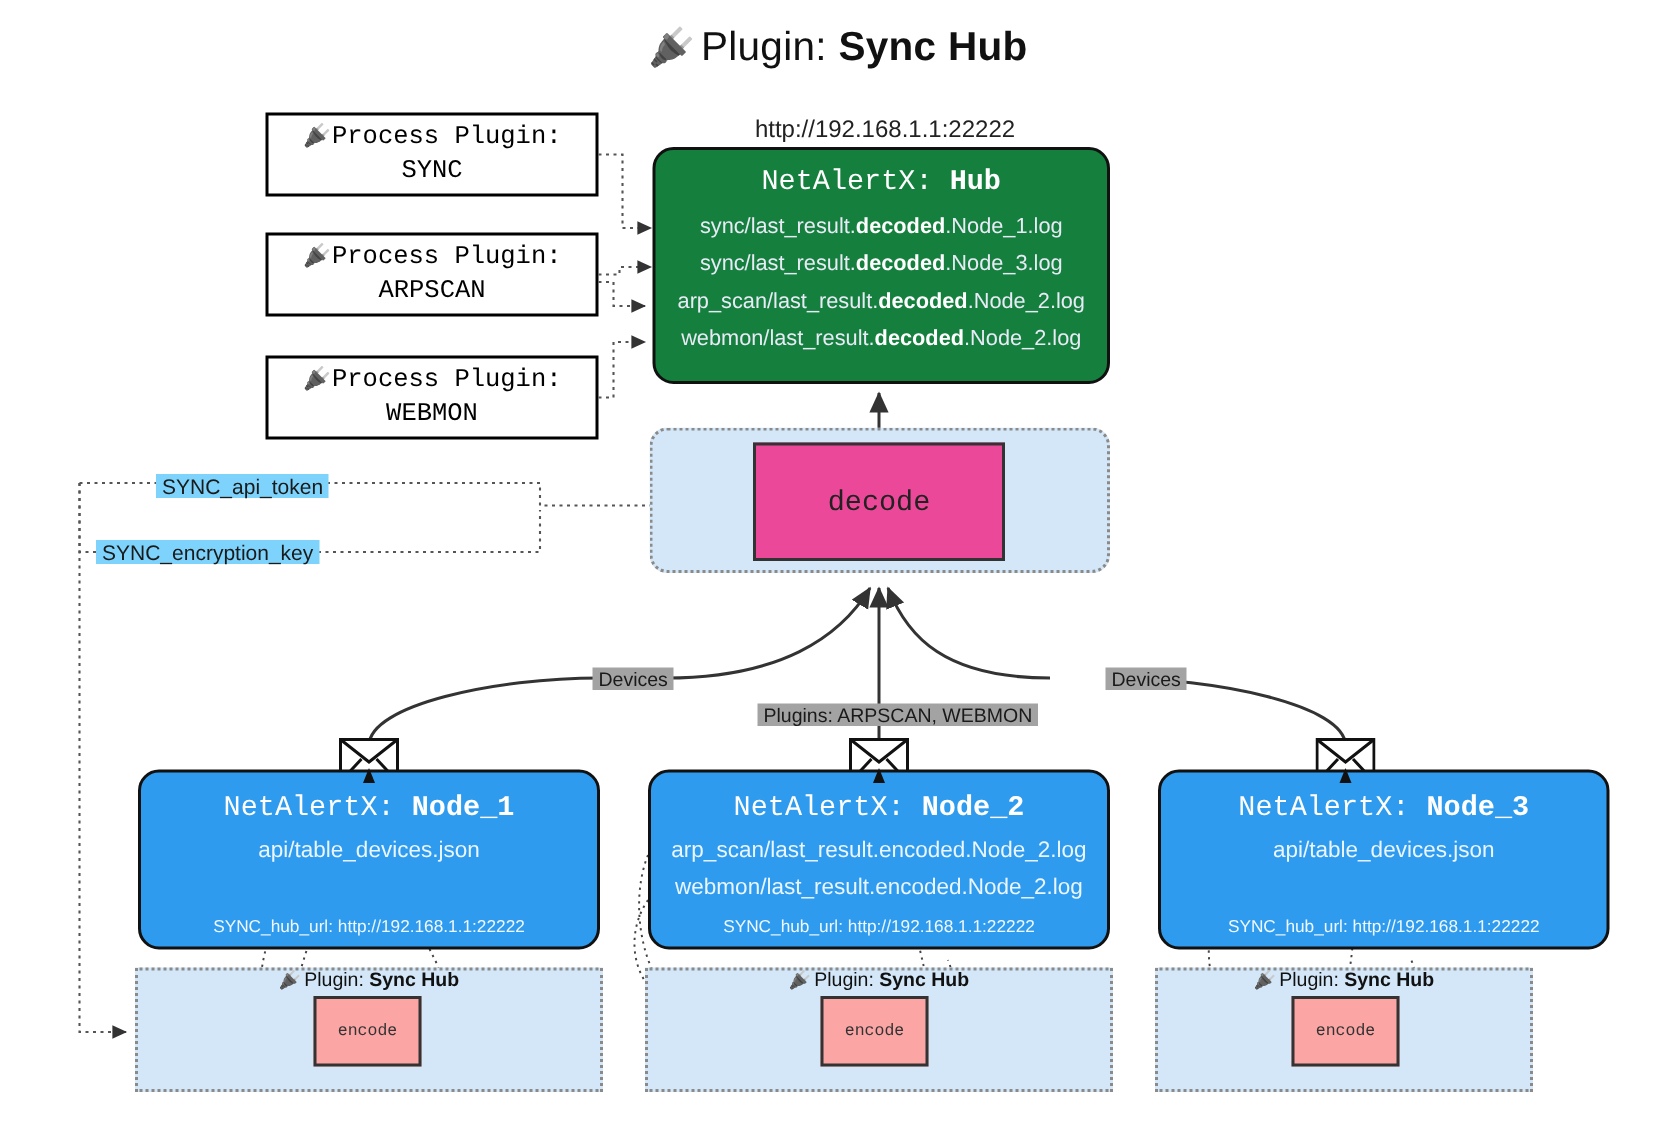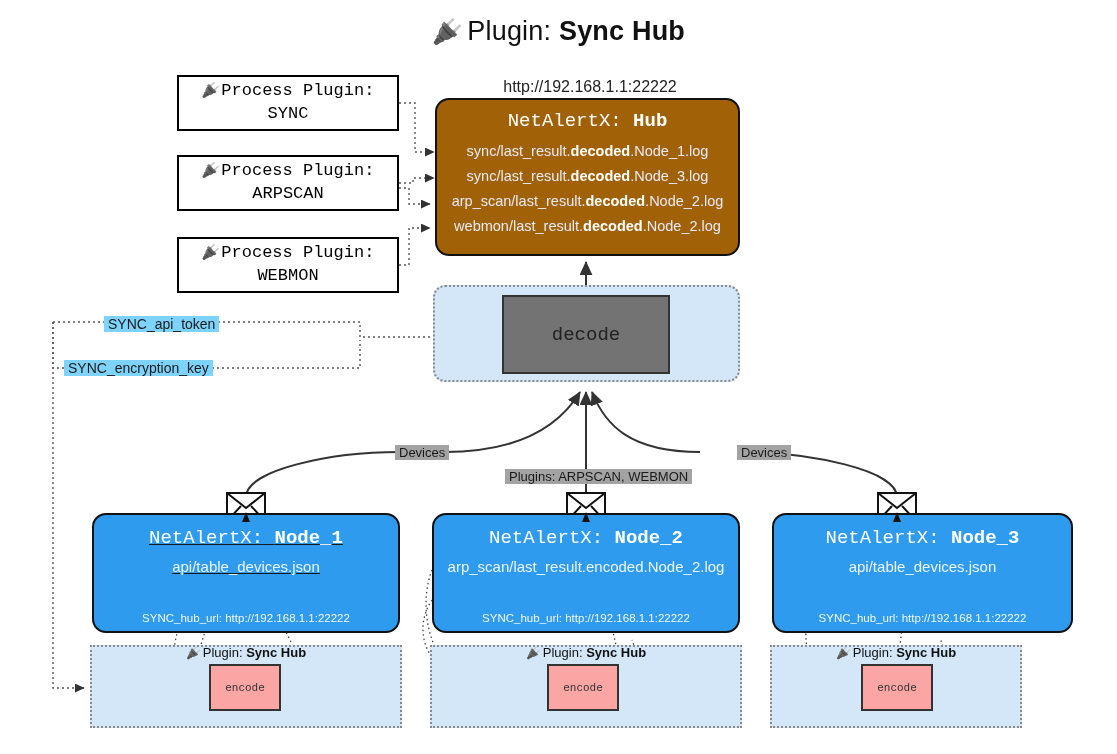--- a/index.html
+++ b/index.html
@@ -39,42 +39,42 @@
     display:flex; flex-direction:column; align-items:center; justify-content:center;
     color:#000;
   }
   .proc-box .l1 { white-space:nowrap; }
   .proc-box .l1 .plug { display:inline-block; transform:scaleX(-1); font-family:"DejaVu Sans", sans-serif; font-size:15px; margin-right:1px;}
   .proc-box .l2 { white-space:nowrap; }
 
   
   .hub-box {
     position:absolute; left:435px; top:98px; width:305px; height:158px;
-    background:#a16207; border:2px solid #111; border-radius:14px;
+    background:#15803d; border:2px solid #111; border-radius:14px;
     padding-top:10px;
   }
   .hub-title {
     text-align:center; color:#fff; font-family:"Liberation Mono", monospace;
     font-size:19px; margin-bottom:7px;
   }
   .hub-title b { font-weight:bold; }
   .hub-line {
     color:#e9eaf7; font-size:14.5px; text-align:center; line-height:1.72;
     white-space:nowrap;
   }
   .hub-line b { font-weight:bold; color:#ffffff;text-align:right; }
 
   
   .decode-wrap {
     position:absolute; left:433px; top:285px; width:307px; height:97px;
     background:#d3e7f8; border:2px dotted #8a8a8a; border-radius:12px;
   }
   .decode-box {
     position:absolute; left:502px; top:295px; width:168px; height:79px;
-    background:#737373; border:2px solid #333;
+    background:#ec4899; border:2px solid #333;
     display:flex; align-items:center; justify-content:center;
     font-family:"Liberation Mono", monospace; font-size:19px; color:#222;
   }
 
   
   .cfg-label {
     position:absolute; font-size:14px; color:#1a1a1a; background:#7dd3fc;
     padding:0 4px; white-space:nowrap;
   }
 
@@ -237,35 +237,36 @@
     <path d="M1,1 L20,16 L39,1" fill="none" stroke="#111" stroke-width="2"></path>
     <path d="M1,29 L15,14 M39,29 L25,14" fill="none" stroke="#111" stroke-width="2"></path>
   </svg>
 
   <svg class="edges" style="z-index:3;" viewBox="0 0 1117 754">
     <path d="M242,522 L250,522 L246,512 z" fill="#111"></path>
     <path d="M582,522 L590,522 L586,512 z" fill="#111"></path>
     <path d="M893,522 L901,522 L897,512 z" fill="#111"></path>
   </svg>
 
-  <div class="node-box" style="left:92px; top:513px; width:308px;text-decoration:underline;">
+  <div class="node-box" style="left:92px; top:513px; width:308px;">
     <div class="node-title">
       <span>NetAlertX:</span>
       <b>Node_1</b>
     </div>
     <div class="node-line">api/table_devices.json</div>
     <div class="node-foot">SYNC_hub_url: http://192.168.1.1:22222</div>
   </div>
 
   <div class="node-box" style="left:432px; top:513px; width:308px;">
     <div class="node-title">
       <span>NetAlertX:</span>
       <b>Node_2</b>
     </div>
     <div class="node-line">arp_scan/last_result.encoded.Node_2.log</div>
+    <div class="node-line tight">webmon/last_result.encoded.Node_2.log</div>
     <div class="node-foot">SYNC_hub_url: http://192.168.1.1:22222</div>
   </div>
 
   <div class="node-box" style="left:772px; top:513px; width:301px;">
     <div class="node-title">
       <span>NetAlertX:</span>
       <b>Node_3</b>
     </div>
     <div class="node-line">api/table_devices.json</div>
     <div class="node-foot">SYNC_hub_url: http://192.168.1.1:22222</div>

